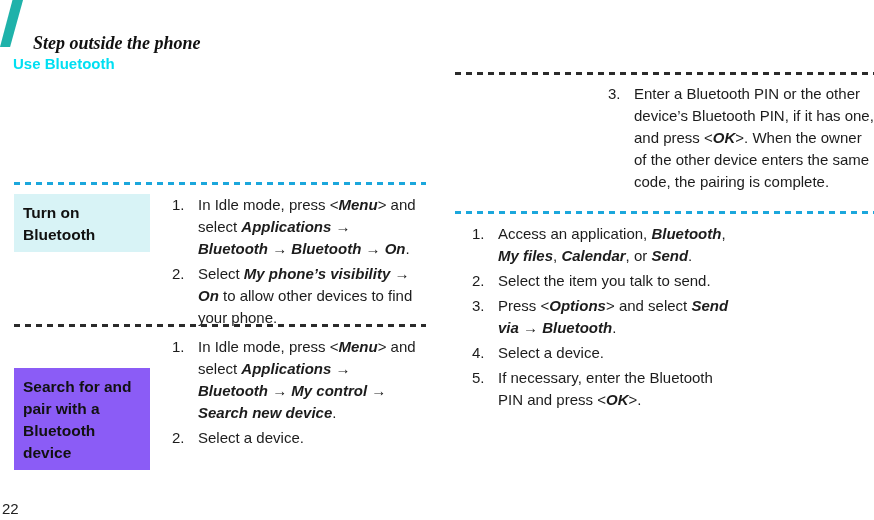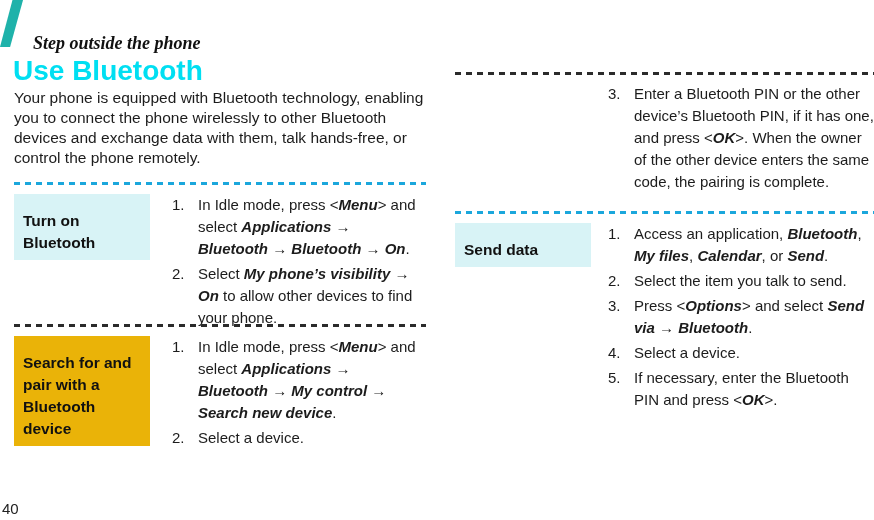--- a/index.html
+++ b/index.html
@@ -14,43 +14,43 @@
     clip-path:polygon(52% 0%, 96% 0%, 42% 100%, 0% 100%);
   }
   .eyebrow {
     position:absolute; left:33px; top:33px;
     font-family:"Liberation Serif","DejaVu Serif",serif;
     font-style:italic; font-weight:bold; font-size:18px; color:#111111;
     white-space:nowrap;
   }
   .title {
     position:absolute; left:13px; top:55px;
-    font-size:28px; font-weight:bold; color:#00dff2; white-space:nowrap;
+    font-size:15px; font-weight:bold; color:#00dff2; white-space:nowrap;
   }
   .intro {
     position:absolute; left:14px; top:88px; width:418px;
     font-size:15.5px; line-height:20px; color:#1c1c1c;
   }
   .section { position:absolute; }
   .sec-left  { left:14px;  width:412px; }
   .sec-right { left:455px; width:419px; }
   .s1 { top:182px; }
   .s2 { top:324px; }
   .cont { top:72px; }
   .s3 { top:211px; }
   .dash { height:3px; width:100%; }
   .dash.cyan { background:repeating-linear-gradient(to right,#1ba7dc 0 6px,transparent 6px 11px); }
   .dash.dark { background:repeating-linear-gradient(to right,#2b2b2b 0 6px,transparent 6px 11px); }
   .row { display:flex; align-items:flex-start; margin-top:9px; }
   .label-box {
-    flex:none; width:118px; padding:16px 9px 6px 9px;
+    flex:none; width:118px; padding:8px 9px 6px 9px;
     font-size:15.5px; font-weight:bold; line-height:22px; color:#111111;
   }
   .label-box.bg-cyan { background:#d8f3f6; }
-  .label-box.bg-gray { background:#eab308; }
+  .label-box.bg-gray { background:#8b5cf6;margin-top:32px; }
   .steps { flex:none; }
   .steps.gap-l { margin-left:22px; }
   .steps.gap-r { margin-left:17px; }
   .steps.indent-r { margin-left:153px; margin-top:8px; }
   .step { display:flex; margin-bottom:3px; font-size:15px; line-height:22px; }
   .step .num { flex:none; width:26px; }
   .step .txt { flex:none; }
   .w-left  .txt { width:218px; }
   .w-right .txt { width:240px; }
   .pageno {
@@ -63,21 +63,20 @@
 <body>
 
 <div class="page">
 
   <div class="corner-shape"></div>
 
   <div class="eyebrow">Step outside the phone</div>
 
   <div class="title">Use Bluetooth</div>
 
-  <div class="intro">Your phone is equipped with Bluetooth technology, enabling you to connect the phone wirelessly to other Bluetooth devices and exchange data with them, talk hands-free, or control the phone remotely.</div>
 
   <div class="section sec-left s1">
     <div class="dash cyan"></div>
     <div class="row">
       <div class="label-box bg-cyan">Turn on Bluetooth</div>
       <div class="steps gap-l w-left">
         <div class="step">
           <span class="num">1.</span>
           <span class="txt">In Idle mode, press &lt;<b>Menu</b>&gt; and select <b>Applications</b> → <b>Bluetooth</b> → <b>Bluetooth</b> → <b>On</b>.</span>
         </div>
@@ -112,21 +111,20 @@
       <div class="step">
         <span class="num">3.</span>
         <span class="txt">Enter a Bluetooth PIN or the other device’s Bluetooth PIN, if it has one, and press &lt;<b>OK</b>&gt;. When the owner of the other device enters the same code, the pairing is complete.</span>
       </div>
     </div>
   </div>
 
   <div class="section sec-right s3">
     <div class="dash cyan"></div>
     <div class="row">
-      <div class="label-box bg-cyan">Send data</div>
       <div class="steps gap-r w-right">
         <div class="step">
           <span class="num">1.</span>
           <span class="txt">Access an application, <b>Bluetooth</b>, <b>My files</b>, <b>Calendar</b>, or <b>Send</b>.</span>
         </div>
         <div class="step">
           <span class="num">2.</span>
           <span class="txt">Select the item you talk to send.</span>
         </div>
         <div class="step">
@@ -138,15 +136,15 @@
           <span class="txt">Select a device.</span>
         </div>
         <div class="step">
           <span class="num">5.</span>
           <span class="txt">If necessary, enter the Bluetooth PIN and press &lt;<b>OK</b>&gt;.</span>
         </div>
       </div>
     </div>
   </div>
 
-  <div class="pageno">40</div>
+  <div class="pageno">22</div>
 
 </div>
 
 </body></html>

